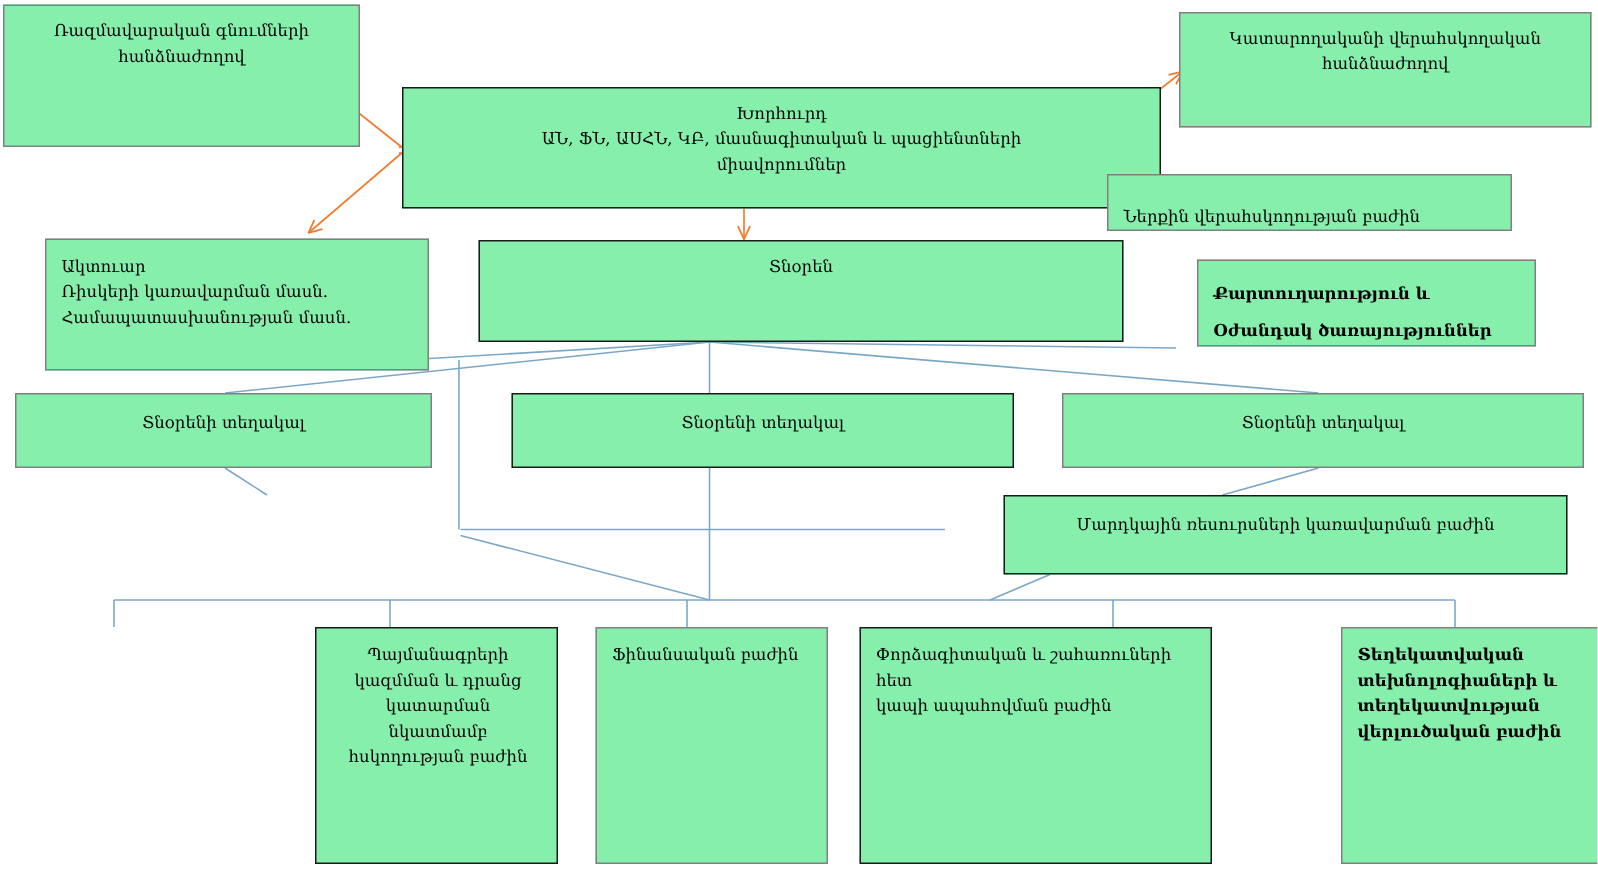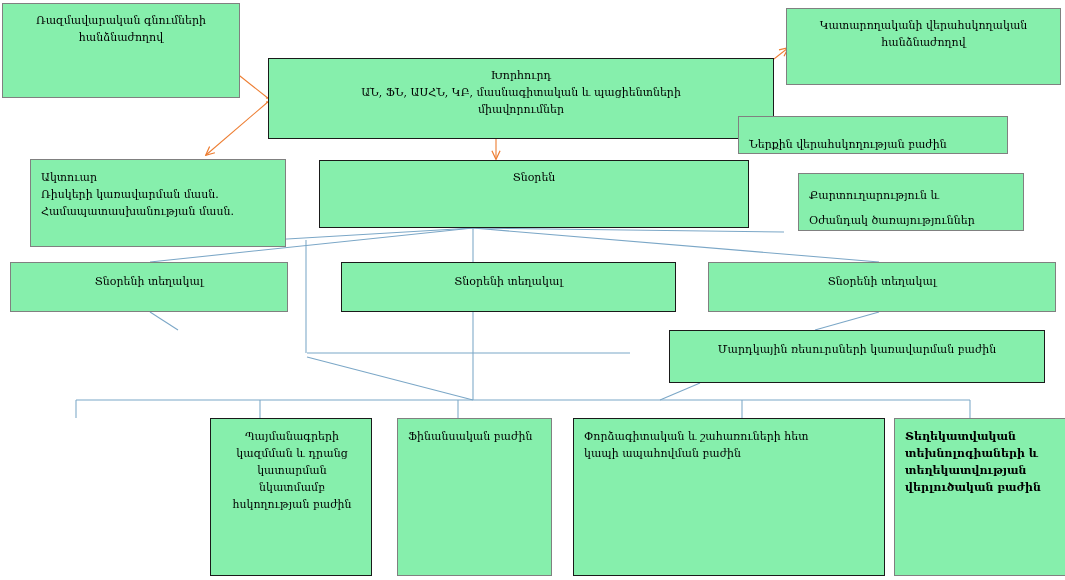--- a/index.html
+++ b/index.html
@@ -65,20 +65,21 @@
   }
   .left-vcenter {
     display: flex;
     align-items: center;
     padding-left: 10px;
     padding-right: 8px;
     text-align: left;
   }
   .spaced {
     line-height: 2.3;
+    font-weight: bold;
   }
 </style>
 </head>
 <body>
 
 <div id="canvas">
 
   <svg id="connectors" viewBox="0 0 1065 580" xmlns="http://www.w3.org/2000/svg">
     <defs>
       <marker id="arrEnd" markerWidth="9" markerHeight="9" refX="8" refY="4.5" orient="auto" markerUnits="strokeWidth">
@@ -188,21 +189,21 @@
 կազմման և դրանց
 կատարման
 նկատմամբ
 հսկողության բաժին</span>
   </div>
 
   <div class="node left-top" style="left:381px; top:418px; width:155px; height:158px;">
     <span class="txt">Ֆինանսական բաժին</span>
   </div>
 
-  <div class="node dark left-top" style="left:557px; top:418px; width:312px; height:158px;">
+  <div class="node dark left-top" style="left:557px; top:418px; width:235px; height:158px;">
     <span class="txt">Փորձագիտական և շահառուների հետ
 կապի ապահովման բաժին</span>
   </div>
 
   <div class="node left-top" style="left:878px; top:418px; width:198px; height:158px;font-weight:bold;">
     <span class="txt">Տեղեկատվական
 տեխնոլոգիաների և
 տեղեկատվության
 վերլուծական բաժին</span>
   </div>

